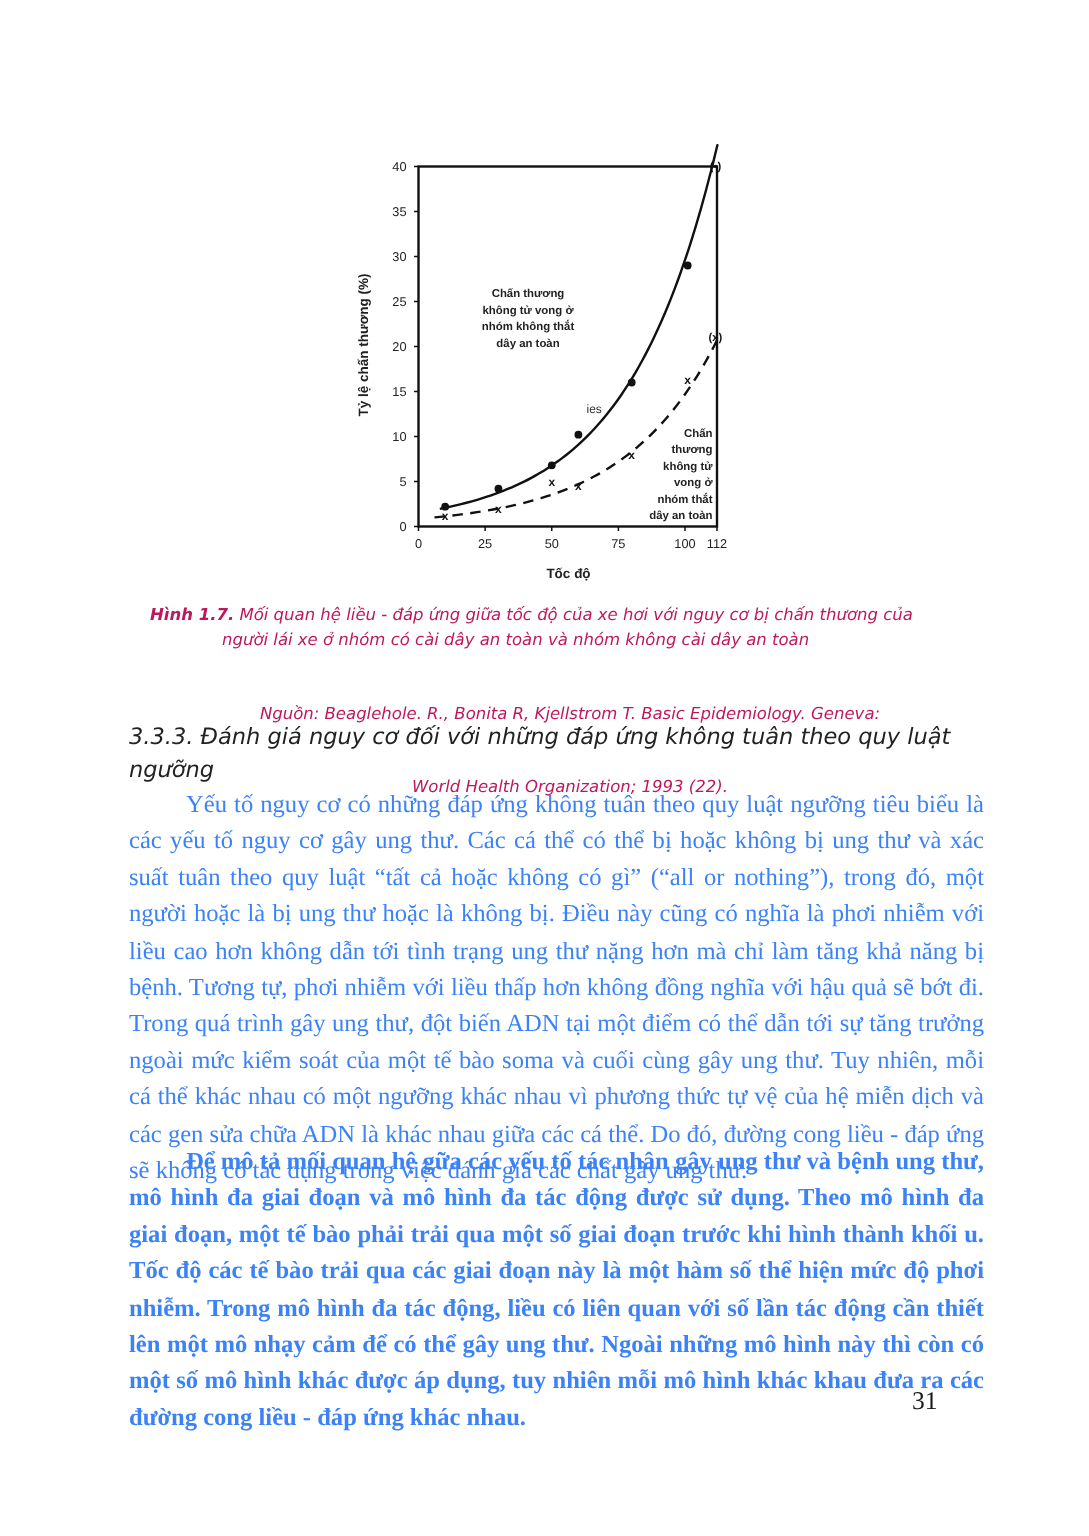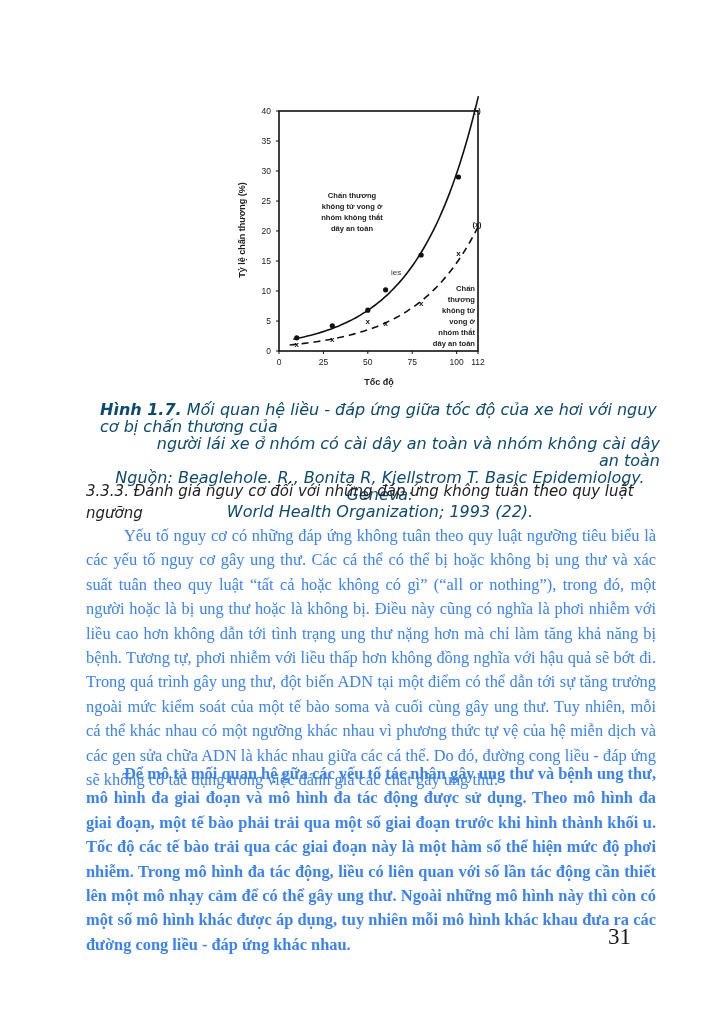--- a/index.html
+++ b/index.html
@@ -1,28 +1,28 @@
 <!DOCTYPE html>
 <html><head>
 <meta charset="utf-8">
 <style>
   html, body { margin: 0; padding: 0; background: #ffffff; }
   body { width: 726px; height: 1024px; position: relative; overflow: hidden; font-family: "Liberation Serif", serif; color: #1a1a1a; }
   #chart { position: absolute; left: 225px; top: 95px; width: 280px; height: 300px; }
   #chart text { font-family: "Liberation Sans", sans-serif; }
-  .caption { position: absolute; left: 100px; width: 560px; font-family: "DejaVu Sans", sans-serif; font-style: italic; font-size: 16px; line-height: 17px; color: #0c4a6e; }
+  .caption { position: absolute; left: 100px; width: 560px; font-family: "DejaVu Sans", sans-serif; font-style: italic; font-size: 11px; line-height: 17px; color: #be185d; }
   .cap1 { top: 401px; text-align: left; }
   .cap1 .lbl { font-weight: bold; }
-  .cap-indent { display: block; padding-left: 48px; text-align: right; }
-  .cap-src { display: block; text-align: center; }
+  .cap-indent { display: block; padding-left: 48px; }
+  .cap-src { display: block; text-align: center; margin-top: 32px; }
   .heading { position: absolute; left: 86px; top: 480px; width: 570px; font-family: "DejaVu Sans", sans-serif; font-style: italic; font-size: 15px; line-height: 22px; color: #222; }
   .para { position: absolute; left: 86px; width: 570px; font-size: 16.4px; line-height: 24.4px; text-align: justify; text-indent: 38px; color: #3b82f6; }
   .p1 { top: 524px; }
   .p2 { top: 762px; font-weight: bold; }
-  .page-num { position: absolute; left: 608px; top: 924px; font-size: 23px; }
+  .page-num { position: absolute; left: 608px; top: 924px; font-size: 17px; }
 </style>
 </head>
 <body>
 
 <svg id="chart" viewBox="0 0 280 300" xmlns="http://www.w3.org/2000/svg">
   <g id="axes-layer">
       <rect x="54" y="16" width="199" height="240" fill="none" stroke="#111" stroke-width="1.6"></rect>
     </g>
   <g id="ticks-layer">
       <line x1="54" y1="256" x2="54" y2="259" stroke="#111" stroke-width="1"></line>

